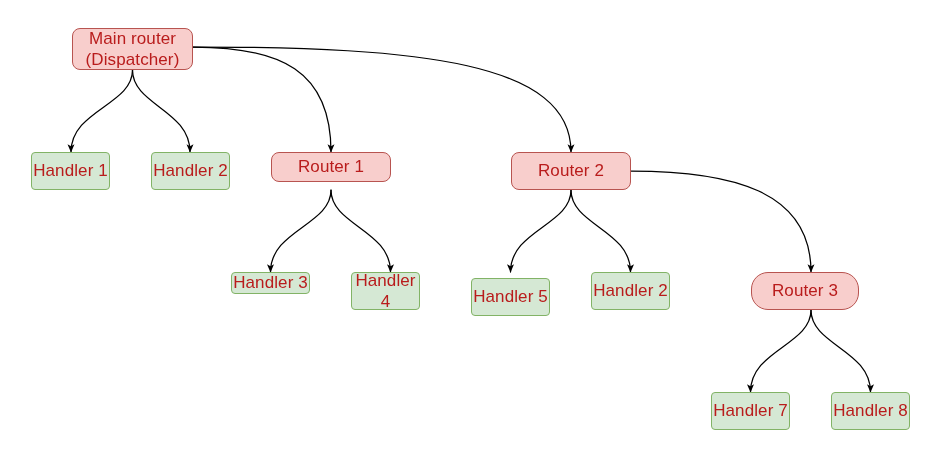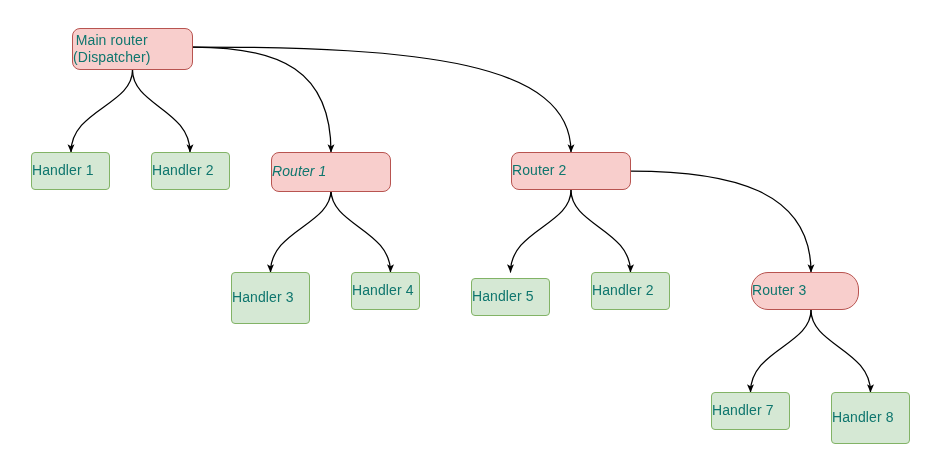--- a/index.html
+++ b/index.html
@@ -26,25 +26,25 @@
     top: 0;
     width: 941px;
     height: 461px;
     pointer-events: none;
   }
   .node {
     position: absolute;
     box-sizing: border-box;
     display: flex;
     align-items: center;
-    justify-content: flex-start;
+    justify-content: center;
     text-align: center;
-    font-size: 14px;
+    font-size: 17px;
     line-height: 1.25;
-    color: #0f766e;
+    color: #b91c1c;
     letter-spacing: 0.1px;
     white-space: pre-line;
   }
   .node-router {
     background: #f8cecc;
     border: 1px solid #b85450;
     border-radius: 8px;
   }
   .node-handler {
     background: #d5e8d4;
@@ -80,24 +80,24 @@
         <path d="M 811,310 C 811,345 750.5,350 750.5,392" stroke-linecap="round"></path>
         <path d="M 811,310 C 811,345 870.5,350 870.5,392" stroke-linecap="round"></path>
       </g>
   </svg>
 
   <div id="nodes-layer">
       <div class="node node-router" style="left: 72px; top: 28px; width: 121px; height: 42px;"><span class="node-label">Main router
 (Dispatcher)</span></div>
       <div class="node node-handler" style="left: 31px; top: 152px; width: 79px; height: 38px;"><span class="node-label">Handler 1</span></div>
       <div class="node node-handler" style="left: 151px; top: 152px; width: 79px; height: 38px;"><span class="node-label">Handler 2</span></div>
-      <div class="node node-router" style="left: 271px; top: 152px; width: 120px; height: 40px; font-style: italic;"><span class="node-label">Router 1</span></div>
+      <div class="node node-router" style="left: 271px; top: 152px; width: 120px; height: 30px;"><span class="node-label">Router 1</span></div>
       <div class="node node-router" style="left: 511px; top: 152px; width: 120px; height: 38px;"><span class="node-label">Router 2</span></div>
-      <div class="node node-handler" style="left: 231px; top: 272px; width: 79px; height: 52px;"><span class="node-label">Handler 3</span></div>
+      <div class="node node-handler" style="left: 231px; top: 272px; width: 79px; height: 22px;"><span class="node-label">Handler 3</span></div>
       <div class="node node-handler" style="left: 351px; top: 272px; width: 69px; height: 38px;"><span class="node-label">Handler 4</span></div>
       <div class="node node-handler" style="left: 471px; top: 272px; width: 79px; height: 38px; margin-top: 6px;"><span class="node-label">Handler 5</span></div>
       <div class="node node-handler" style="left: 591px; top: 272px; width: 79px; height: 38px;"><span class="node-label">Handler 2</span></div>
       <div class="node node-router" style="left: 751px; top: 272px; width: 108px; height: 38px; border-radius: 17px;"><span class="node-label">Router 3</span></div>
       <div class="node node-handler" style="left: 711px; top: 392px; width: 79px; height: 38px;"><span class="node-label">Handler 7</span></div>
-      <div class="node node-handler" style="left: 831px; top: 392px; width: 79px; height: 52px;"><span class="node-label">Handler 8</span></div>
+      <div class="node node-handler" style="left: 831px; top: 392px; width: 79px; height: 38px;"><span class="node-label">Handler 8</span></div>
     </div>
 
 </div>
 
 </body></html>

